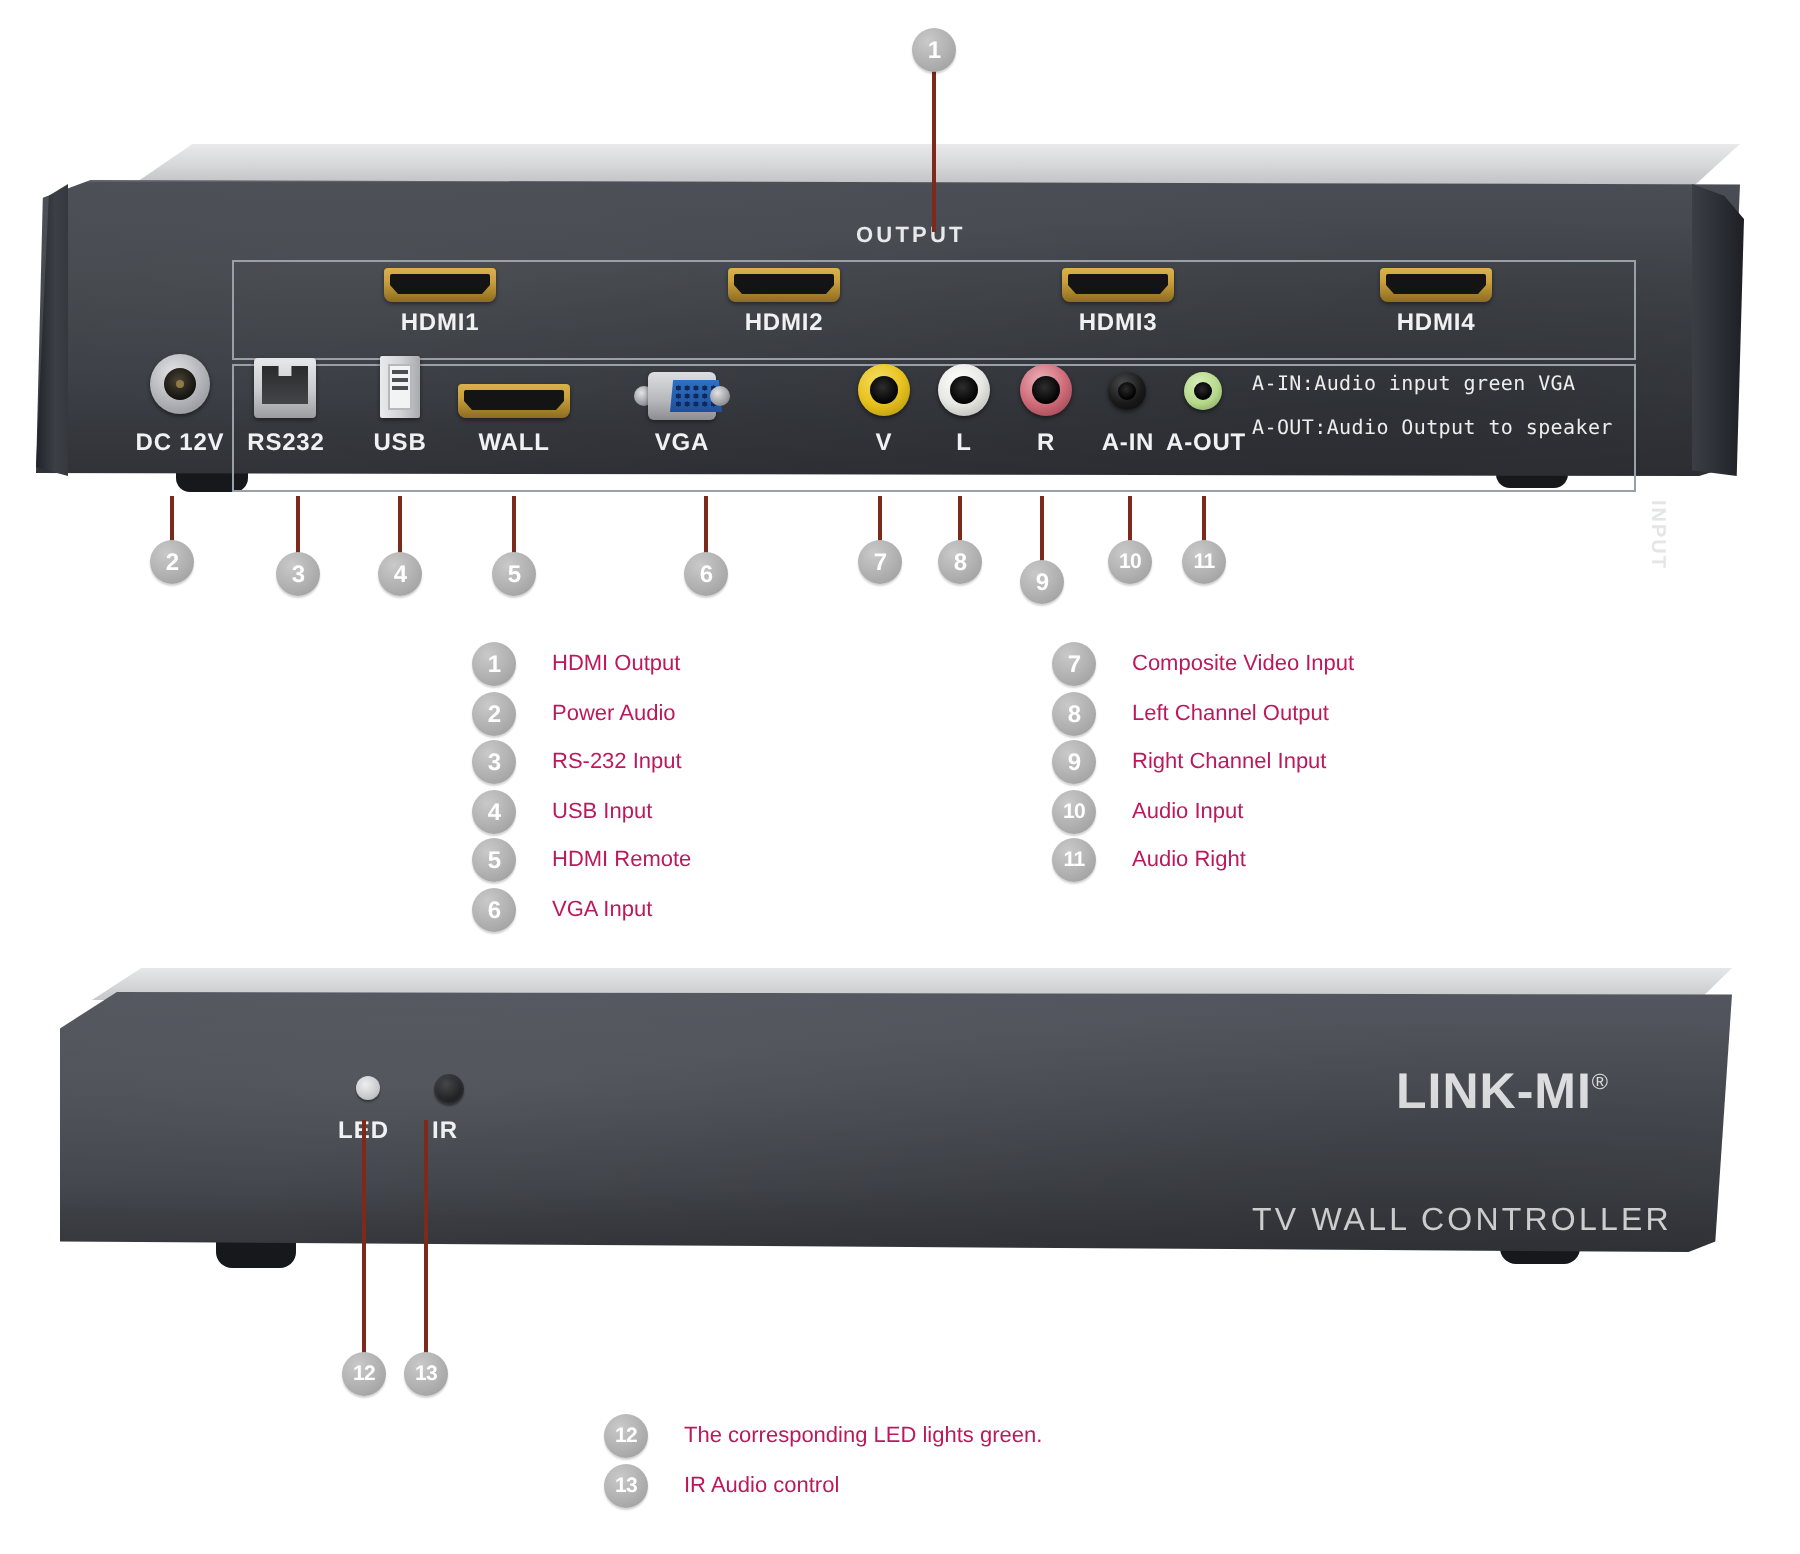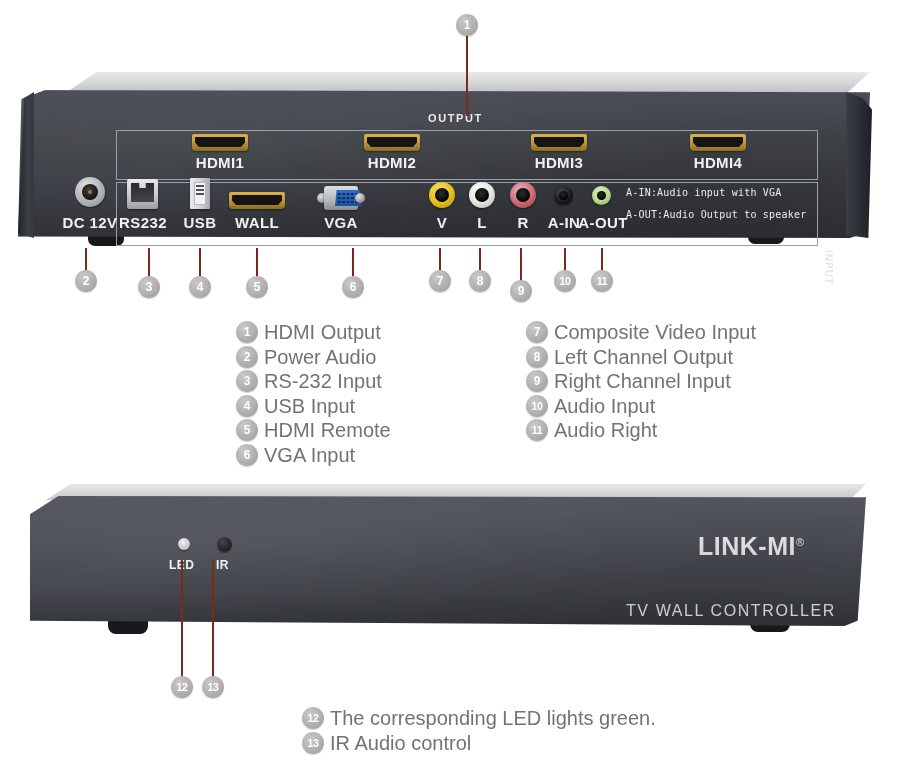--- a/index.html
+++ b/index.html
@@ -76,21 +76,21 @@
     background:linear-gradient(180deg,#d9b24a 0%, #c9a03c 40%, #8d6c21 100%);
     border-radius:2px 2px 4px 4px;
     box-shadow:0 1px 2px rgba(0,0,0,.45);
   }
   .hdmi:before{
     content:"";position:absolute;left:3px;top:3px;right:3px;bottom:4px;
     background:#141414;border-radius:1px 1px 3px 3px;
     clip-path:polygon(0 0,100% 0,100% 55%,92% 100%,8% 100%,0 55%);
   }
   .portlabel{
-    position:absolute;color:#f0f1f2;font-size:15px;font-weight:bold;
+    position:absolute;color:#f0f1f2;font-size:12px;font-weight:bold;
     letter-spacing:0.4px;text-align:center;white-space:nowrap;
   }
   .dcjack{
     position:absolute;width:30px;height:30px;border-radius:50%;
     background:radial-gradient(circle at 40% 32%, #e3e4e6 0%, #b9bbbf 45%, #86888d 100%);
     box-shadow:0 1px 2px rgba(0,0,0,.5);
   }
   .dcjack:before{
     content:"";position:absolute;left:7px;top:7px;width:16px;height:16px;
     border-radius:50%;background:radial-gradient(circle at 45% 40%,#4a4234,#14130f 70%);
@@ -165,21 +165,21 @@
   .note{
     position:absolute;color:#eceded;font-size:10px;letter-spacing:0.2px;
     font-family:"DejaVu Sans Mono", monospace;white-space:nowrap;
   }
 
   
   .legend{position:absolute;z-index:5;}
   .legend-row{position:relative;height:24.5px;white-space:nowrap;}
   .legend-row .marker{position:absolute;left:0;top:1px;}
   .legend-row .txt{
-    position:absolute;left:28px;top:0;font-size:20px;color:#737373;
+    position:absolute;left:40px;top:0;font-size:11px;color:#be185d;
     line-height:24px;
   }
 
   
   .front-wrap{position:absolute;left:8px;top:484px;width:884px;height:170px;}
   .front-top{
     position:absolute;left:38px;top:0;width:820px;height:16px;
     background:linear-gradient(180deg,#e6e7e8 0%,#c6c7ca 100%);
     clip-path:polygon(3% 0%, 100% 0%, 98% 100%, 0% 100%);
   }
@@ -282,21 +282,21 @@
 
     <div class="rca" style="left:502px;top:110px;background:radial-gradient(circle at 40% 32%,#ecb3bb 0%,#cf6b78 52%,#8d3b46 100%);"></div>
     <div class="portlabel" style="left:495px;top:142px;width:40px;">R</div>
 
     <div class="jack35" style="left:546px;top:114px;background:radial-gradient(circle at 40% 32%,#4a4c50 0%,#1a1a1a 55%,#090909 100%);"></div>
     <div class="portlabel" style="left:531px;top:142px;width:50px;">A-IN</div>
 
     <div class="jack35" style="left:584px;top:114px;background:radial-gradient(circle at 40% 32%,#d8eebb 0%,#b6d98a 55%,#7d9a5a 100%);"></div>
     <div class="portlabel" style="left:568px;top:142px;width:54px;">A-OUT</div>
 
-    <div class="note" style="left:618px;top:115px;">A-IN:Audio input with VGA</div>
+    <div class="note" style="left:618px;top:115px;">A-IN:Audio input green VGA</div>
     <div class="note" style="left:618px;top:137px;">A-OUT:Audio Output to speaker</div>
   </div>
 
   <div class="leader" style="left:85px;top:248px;height:26px;"></div>
   <div class="marker" style="left:75px;top:270px;">2</div>
 
   <div class="leader" style="left:148px;top:248px;height:32px;"></div>
   <div class="marker" style="left:138px;top:276px;">3</div>
 
   <div class="leader" style="left:199px;top:248px;height:32px;"></div>

